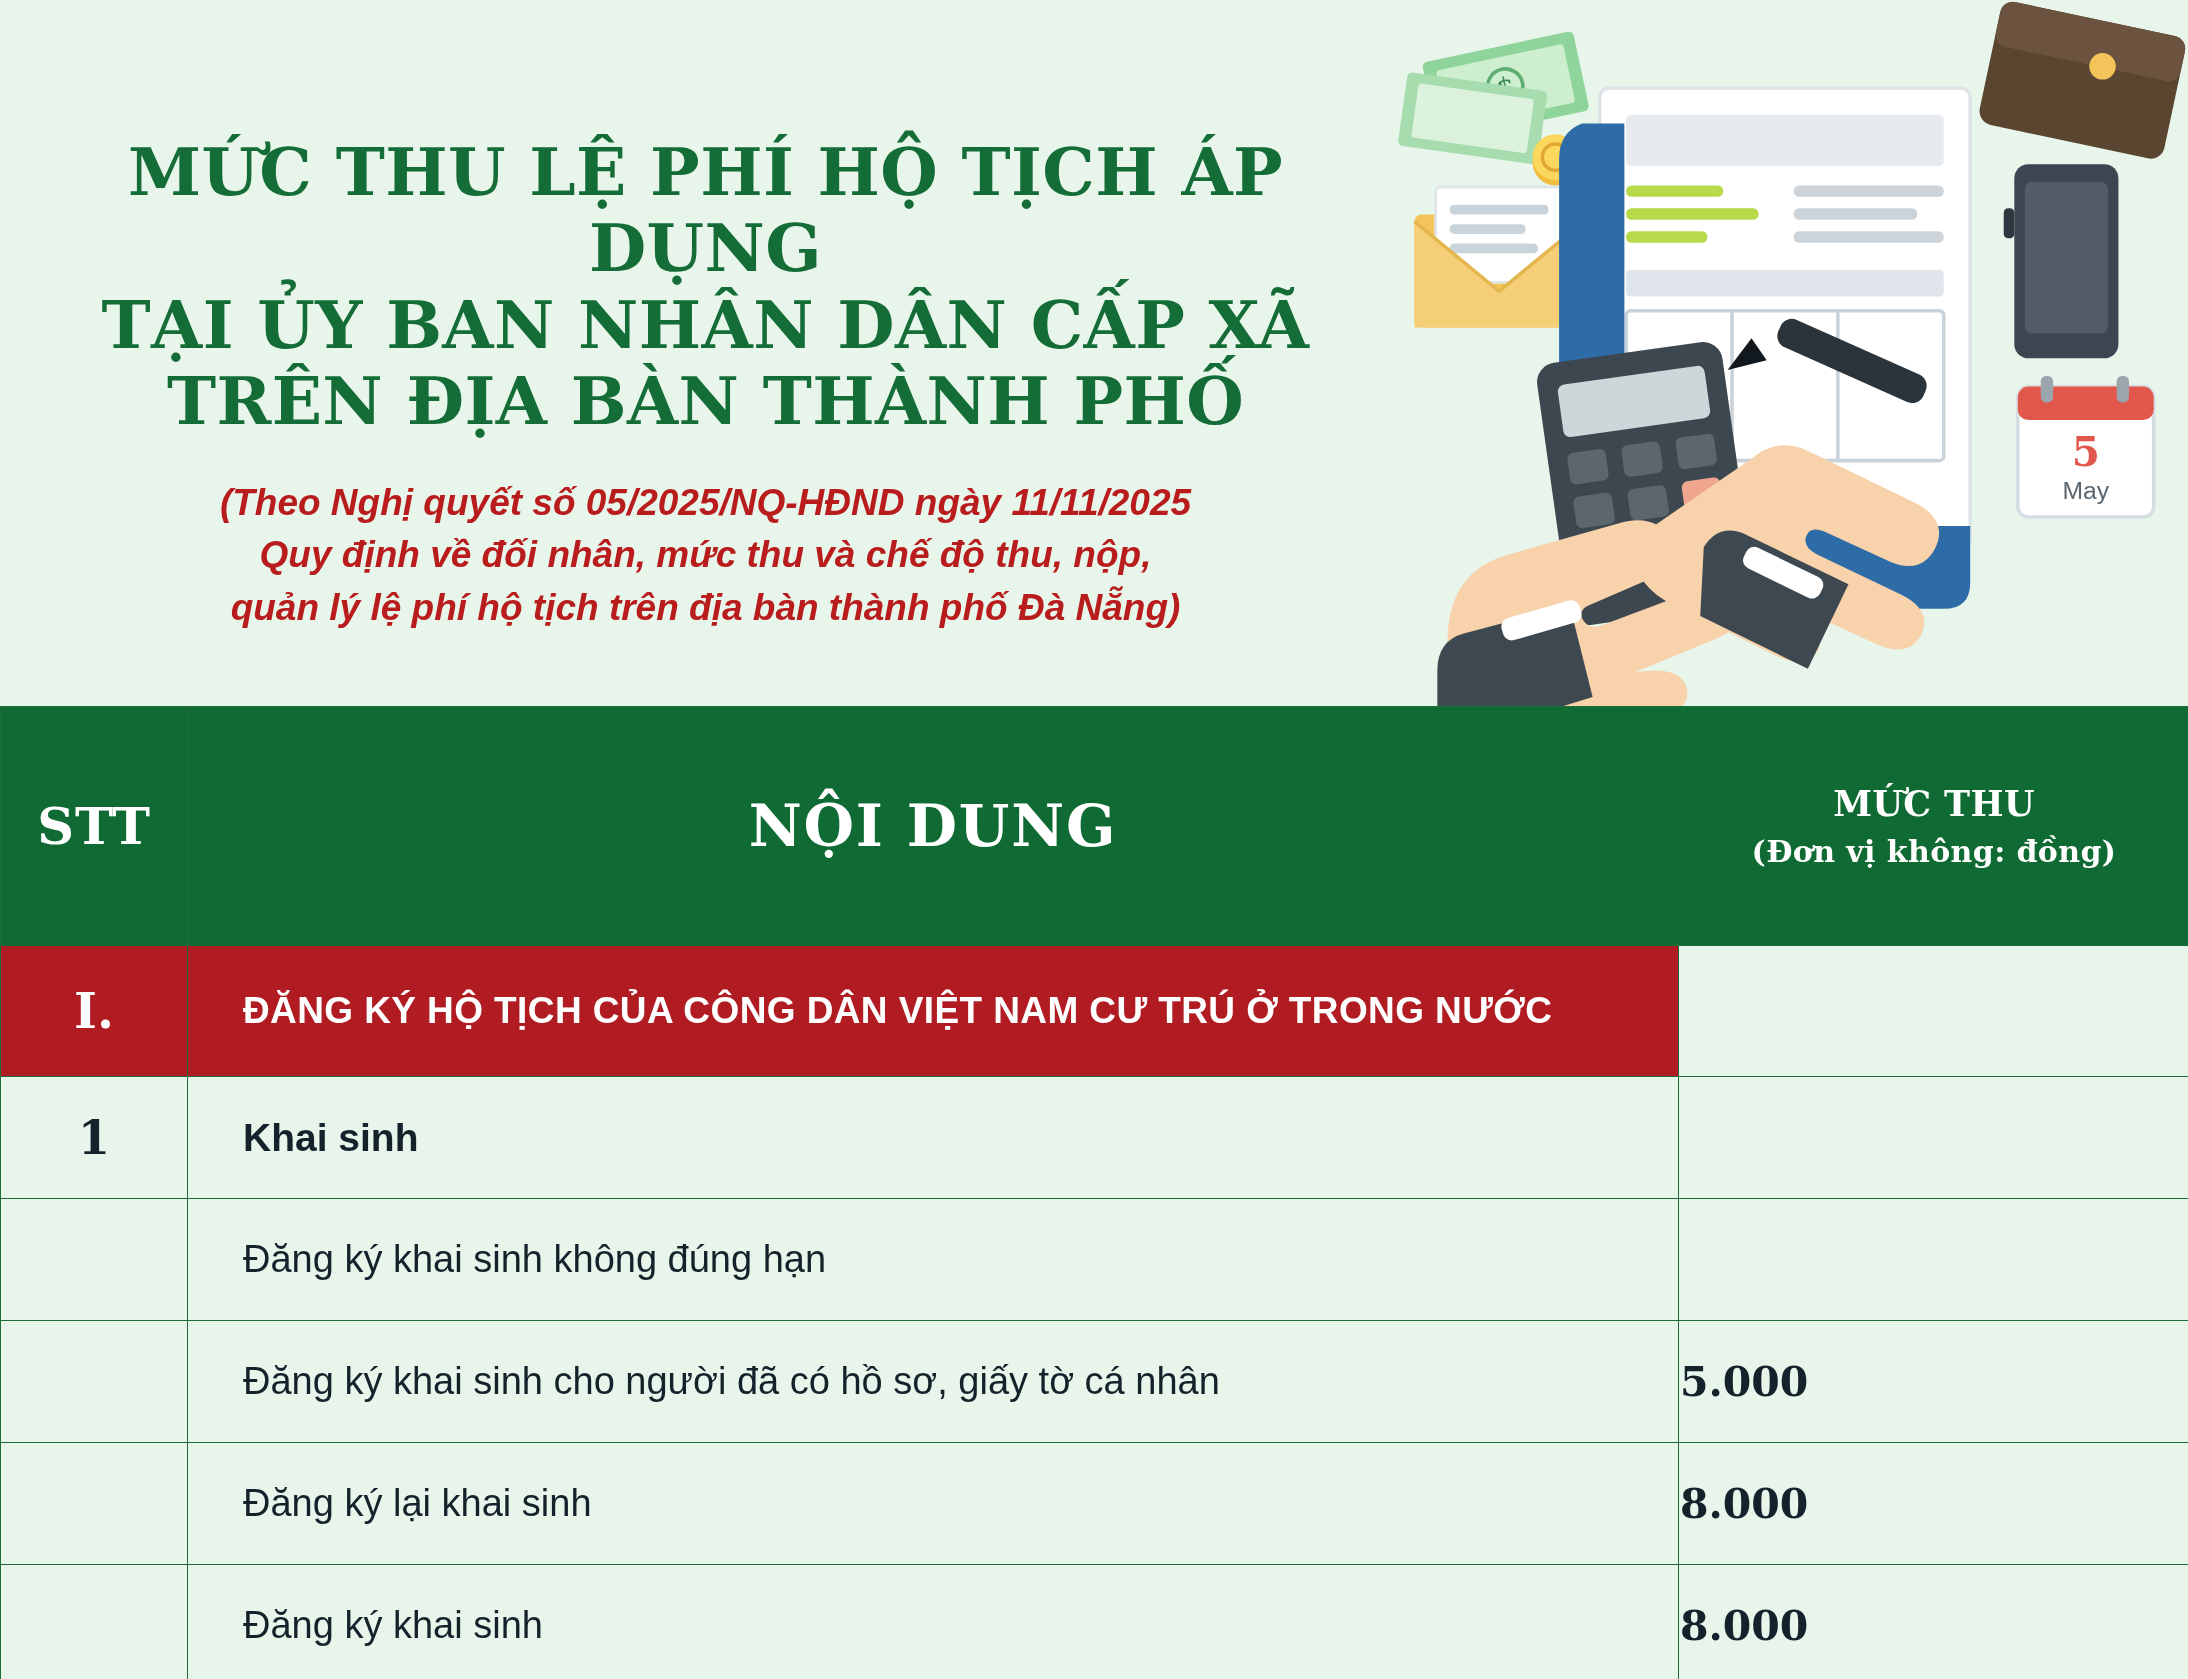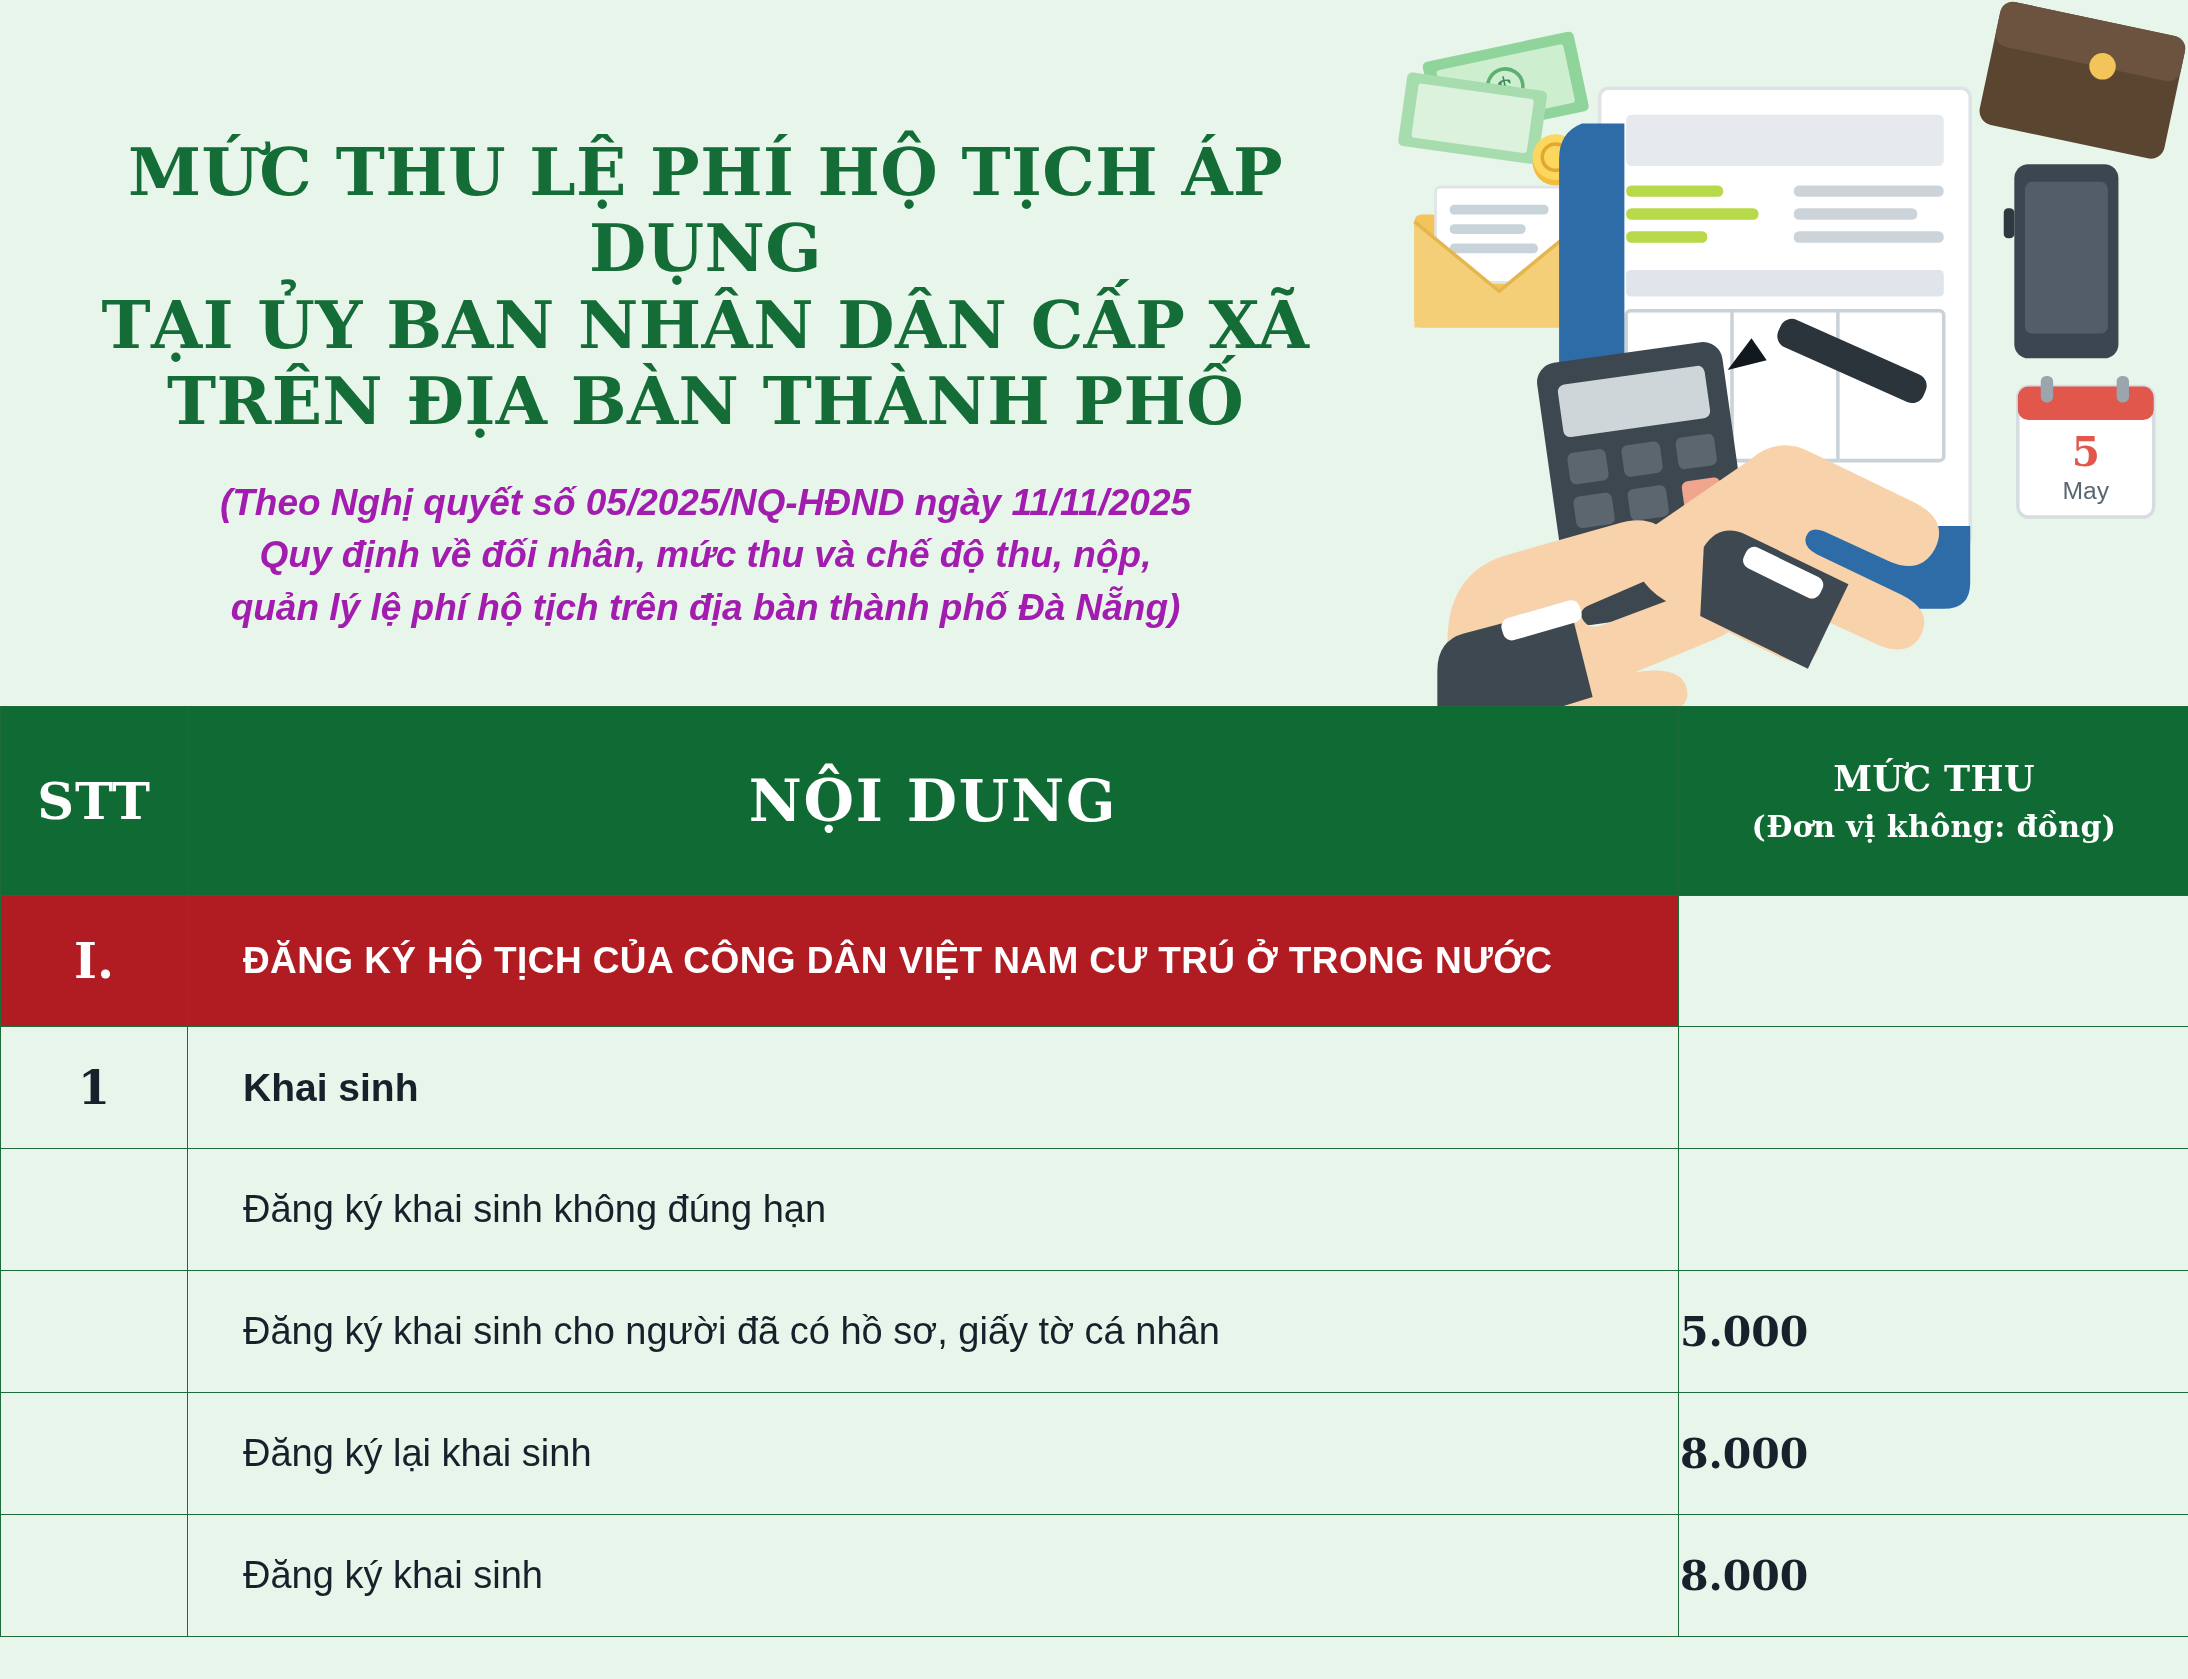--- a/index.html
+++ b/index.html
@@ -44,21 +44,21 @@
     line-height: 1.16;
     letter-spacing: 0.4px;
     margin: 0;
     text-transform: uppercase;
   }
   .title .line {
     display: block;
   }
   .subtitle {
     margin-top: 37px;
-    color: #a21caf;
+    color: #b91c1c;
     font-family: "Liberation Sans", sans-serif;
     font-style: italic;
     font-weight: bold;
     font-size: 37px;
     line-height: 1.42;
   }
   .subtitle .line { display: block; }
 
   
   .illustration {
@@ -85,21 +85,21 @@
   .fee-table th, .fee-table td {
     border: 1.8px solid #1d6b39;
     box-sizing: border-box;
   }
 
   thead th {
     background: #0f6b33;
     color: #ffffff;
     font-family: "DejaVu Serif", serif;
     font-weight: bold;
-    height: 189px;
+    height: 239px;
     vertical-align: middle;
   }
   th.head-stt {
     font-size: 51px;
     letter-spacing: 0.9px;
   }
   th.head-content {
     font-size: 58px;
     letter-spacing: 1.8px;
   }

